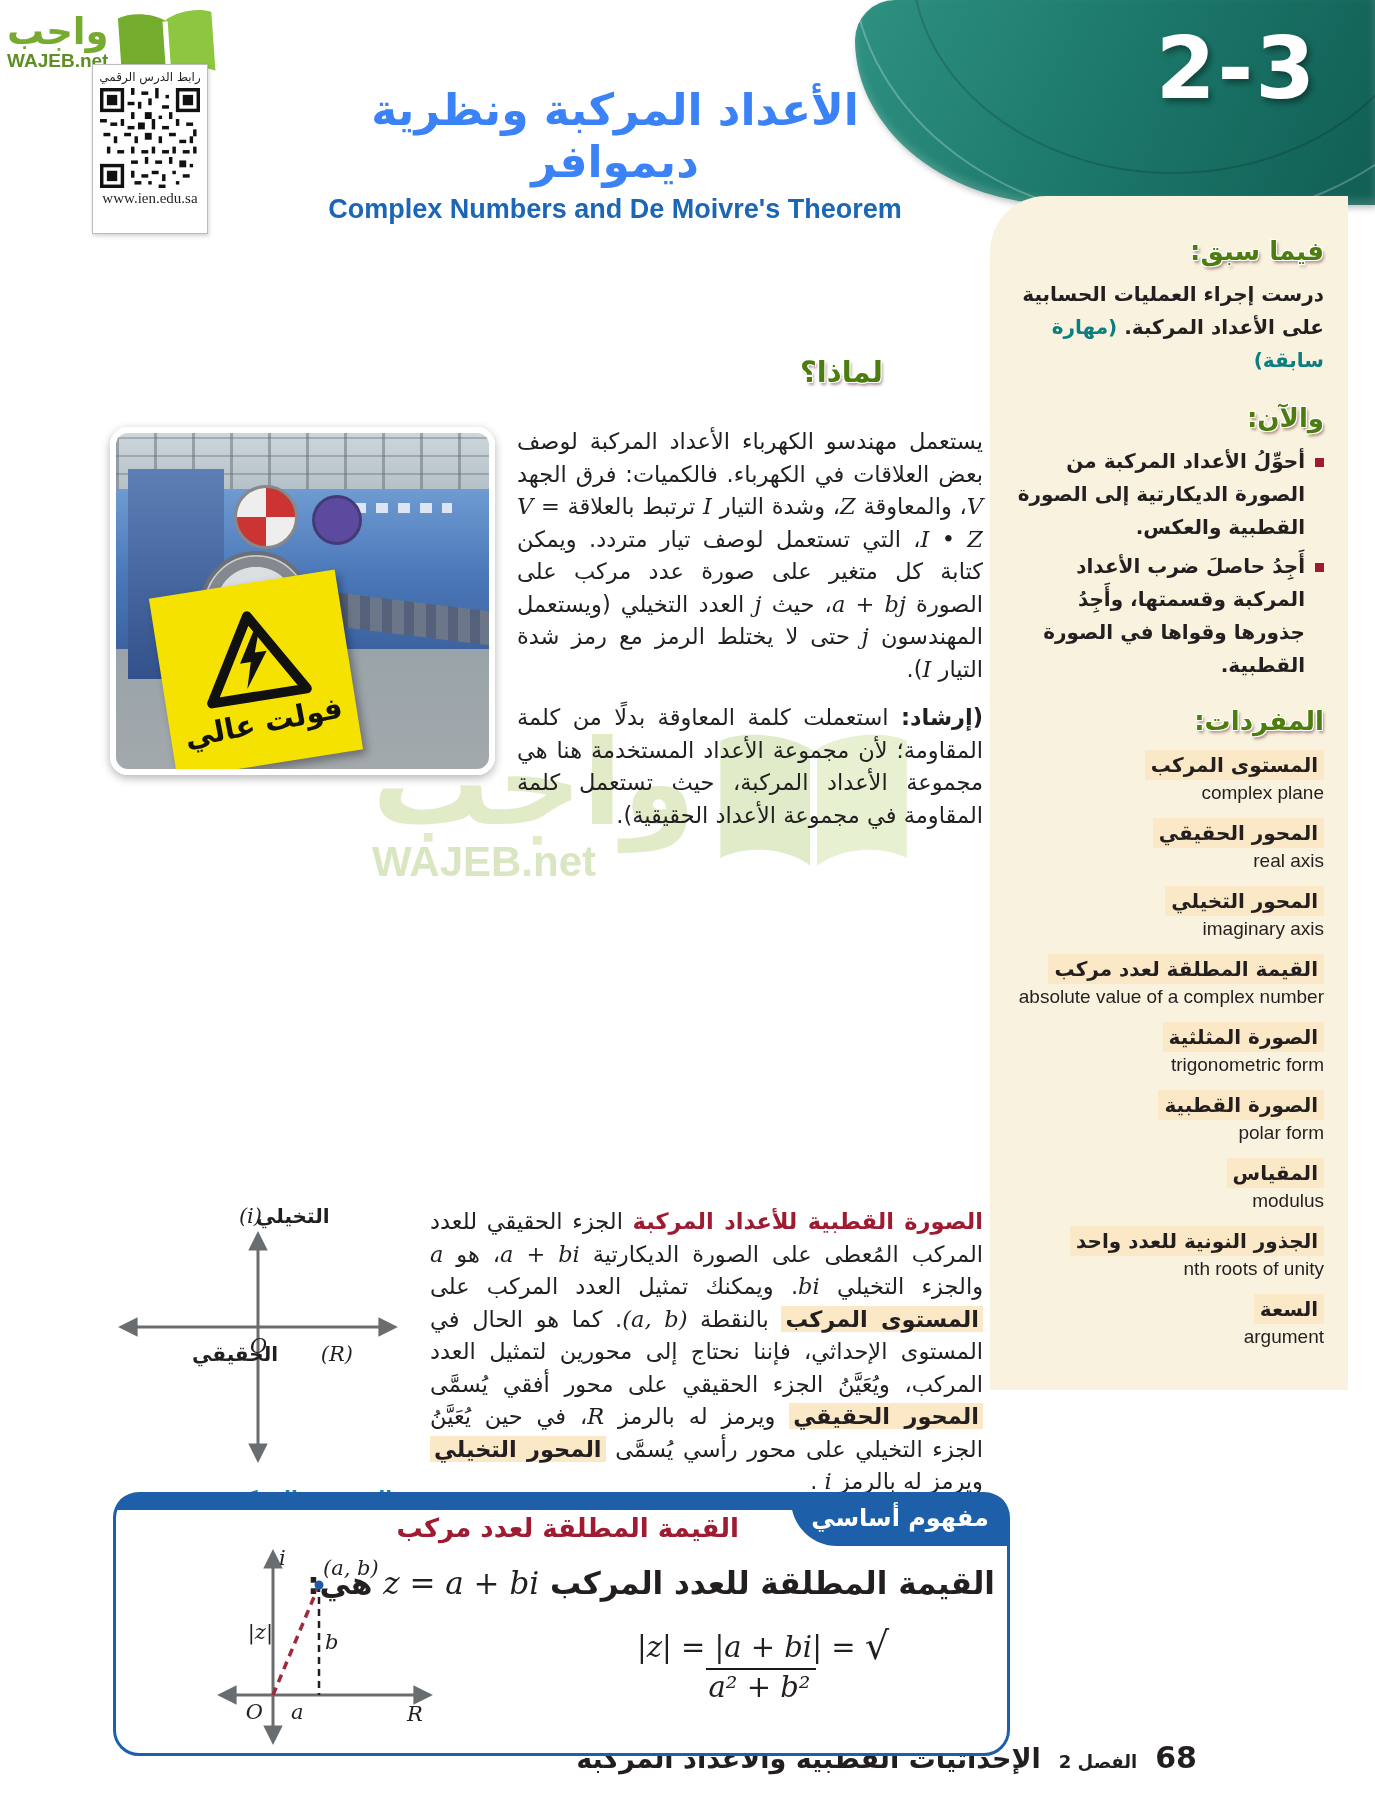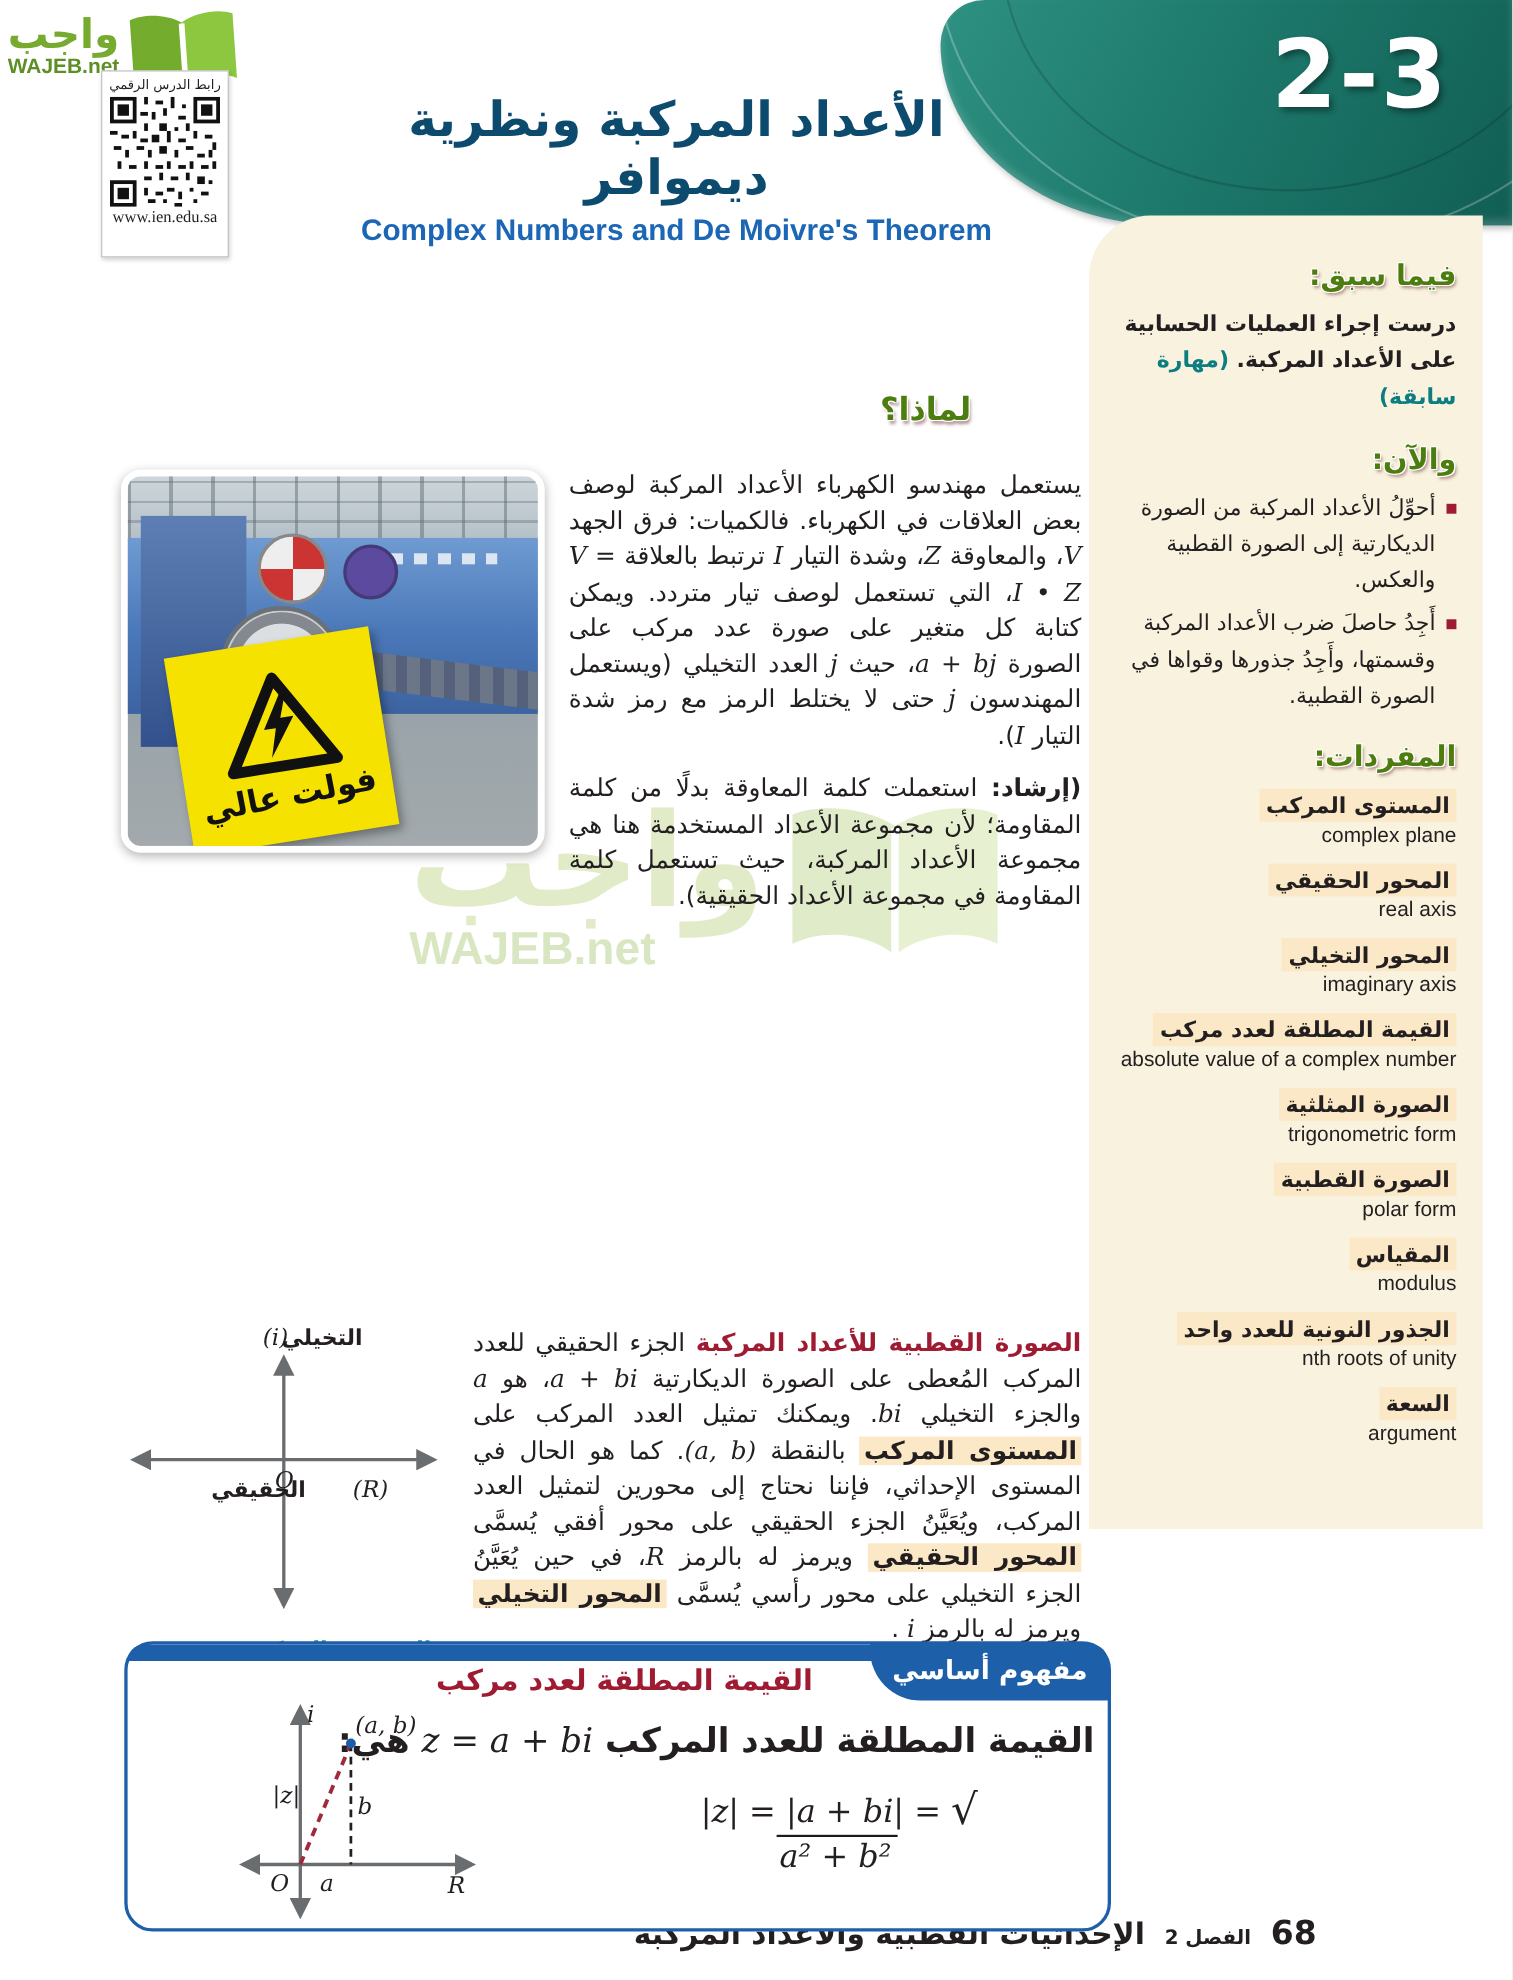--- a/index.html
+++ b/index.html
@@ -18,21 +18,21 @@
   .lesson-num{position:absolute;top:18px;right:58px;font-size:86px;font-weight:bold;color:#fff;
               text-shadow:3px 4px 6px rgba(0,0,0,.4);letter-spacing:2px;}
 
   
   .sidebar{position:absolute;left:990px;top:196px;width:358px;height:1194px;background:#f8f2de;
            border-radius:56px 0 0 0;padding:40px 24px 0 20px;box-sizing:border-box;direction:rtl;}
   .s-head{color:#4d7c0f;font-size:26px;font-weight:bold;margin:0 0 12px 0;
           text-shadow:1px 1px 0 #fff,-1px -1px 0 #fff,1px -1px 0 #fff,-1px 1px 0 #fff,2px 3px 3px rgba(90,20,30,.45);}
   .s-text{font-size:20px;font-weight:bold;line-height:33px;text-align:right;margin:0 0 26px 0;}
   .tag{color:#0c7d80;}
-  .s-li{display:flex;gap:10px;margin-bottom:6px;font-size:20px;font-weight:normal;line-height:33px;}
+  .s-li{display:flex;gap:10px;margin-bottom:6px;font-size:20px;font-weight:bold;line-height:33px;}
   .sq{flex:0 0 auto;width:9px;height:9px;background:#9e1b32;margin-top:13px;}
   .vocab{margin-top:14px;}
   .v-item{margin-bottom:13px;}
   .v-ar-row{text-align:right;}
   .v-ar{display:inline-block;background:#fbe8c6;font-weight:bold;font-size:20px;padding:0 6px;line-height:30px;}
   .v-en{font-family:"Liberation Sans",sans-serif;font-size:19px;text-align:right;direction:ltr;
         margin-top:1px;padding-left:4px;line-height:24px;}
 
   
   .logo{position:absolute;left:7px;top:8px;display:flex;align-items:flex-start;gap:6px;}
@@ -42,21 +42,21 @@
   .logo-book{width:104px;height:82px;transform:rotate(-4deg);}
   .qr-box{position:absolute;left:92px;top:64px;width:116px;height:170px;background:#fff;
           border:1px solid #bbb;box-shadow:1px 2px 4px rgba(0,0,0,.18);text-align:center;
           padding-top:5px;box-sizing:border-box;}
   .qr-label{font-size:12px;font-weight:normal;}
   .qr{width:100px;height:100px;margin:4px auto 2px auto;display:block;}
   .qr-url{font-family:"Liberation Serif",serif;font-size:15px;}
 
   
   .titles{position:absolute;left:300px;top:84px;width:630px;text-align:center;}
-  .title-ar{font-size:44px;font-weight:bold;color:#0c4a6e;line-height:52px;}
+  .title-ar{font-size:44px;font-weight:bold;color:#3b82f6;line-height:52px;}
   .title-en{font-size:27px;font-weight:bold;color:#1b66b5;font-family:"Liberation Sans",sans-serif;margin-top:6px;}
 
   .why-head{position:absolute;left:800px;top:214px;width:183px;text-align:left;}
   .why-head .s-head{font-size:29px;}
 
   
   .flow{direction:rtl;text-align:justify;font-size:22.5px;line-height:32.5px;}
   .why-flow{position:absolute;left:110px;top:250px;width:873px;}
   .why-flow p{margin:0 0 16px 0;}
   .m{font-family:"DejaVu Serif",serif;font-style:italic;font-weight:normal;unicode-bidi:embed;}

